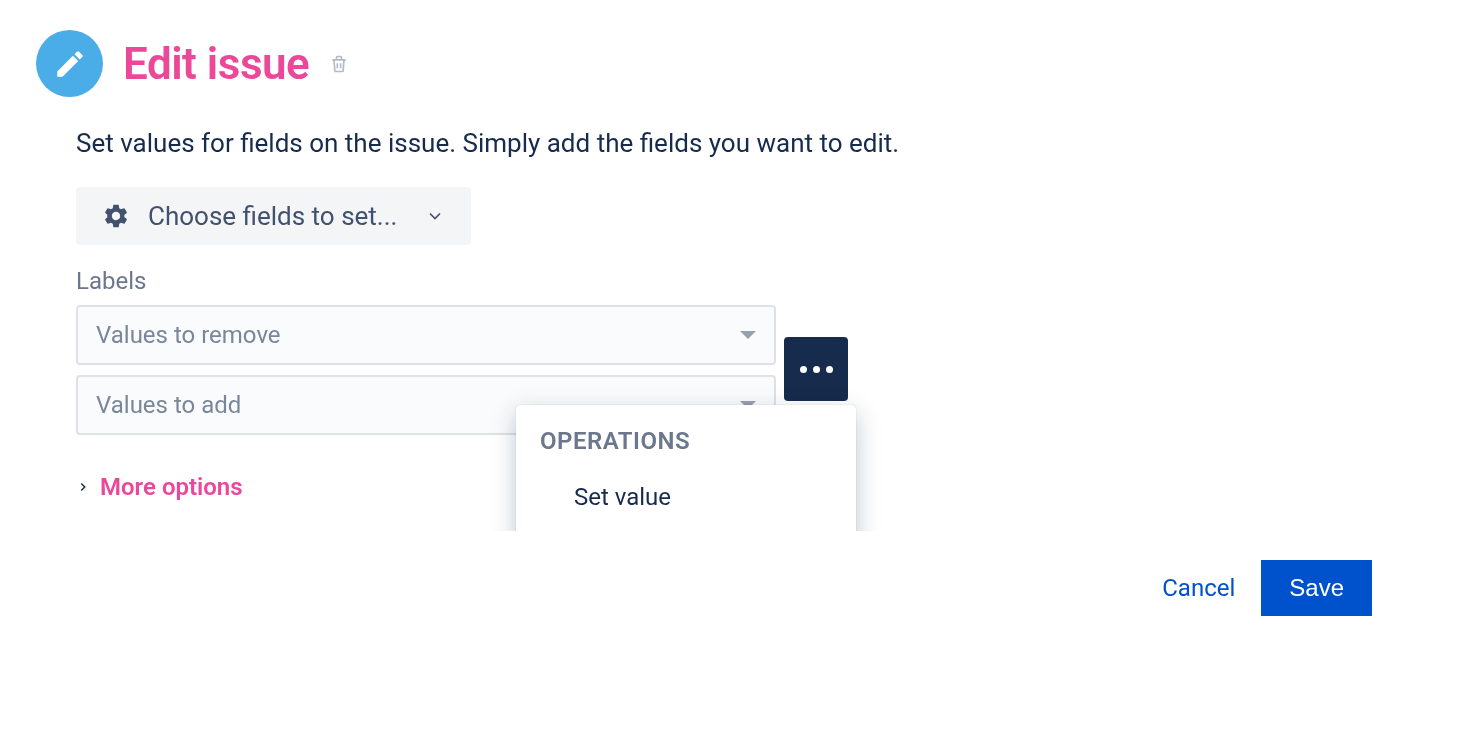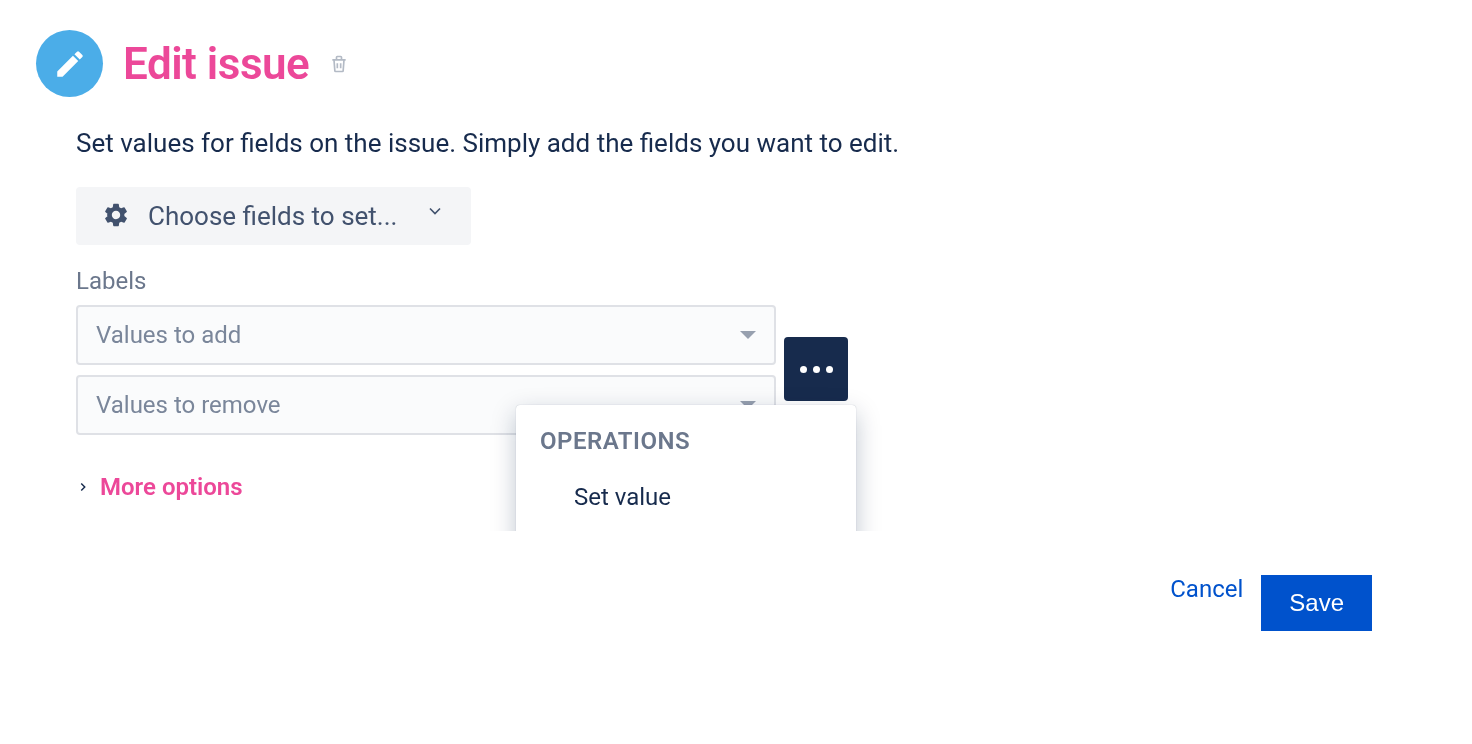--- a/index.html
+++ b/index.html
@@ -51,21 +51,21 @@
       padding-left: 40px;
     }
     .description {
       font-size: 26px;
       color: #172B4D;
       margin-bottom: 26px;
       line-height: 1.4;
     }
     .field-selector {
       display: inline-flex;
-      align-items: flex-start;
+      align-items: center;
       gap: 18px;
       background: #F4F5F7;
       border-radius: 4px;
       padding: 14px 26px;
       margin-bottom: 22px;
       cursor: pointer;
     }
     .gear-icon {
       width: 28px;
       height: 28px;
@@ -202,23 +202,24 @@
       stroke-width: 2.5;
     }
     .more-options-label {
       font-size: 24px;
       font-weight: 600;
       color: #ec4899;
     }
     .footer {
       position: absolute;
       right: 100px;
-      top: 575px;
-      display: flex;
-      gap: 18px;
+      top: 560px;
+      display: flex;
+      align-items: center;
+      gap: 26px;
     }
     .cancel-link {
       font-size: 24px;
       color: #0052CC;
       cursor: pointer;
     }
     .save-btn {
       background: #0052CC;
       color: #fff;
       font-size: 24px;
@@ -254,25 +255,25 @@
     <svg class="chevron-down" viewBox="0 0 24 24">
       <polyline points="6 9 12 15 18 9"></polyline>
     </svg>
   </div>
 
   <div class="field-label">Labels</div>
 
   <div class="field-row">
     <div class="inputs-column">
       <div class="select-input">
+        <span class="select-placeholder">Values to remove</span>
+        <div class="triangle-down"></div>
+      </div>
+      <div class="select-input">
         <span class="select-placeholder">Values to add</span>
-        <div class="triangle-down"></div>
-      </div>
-      <div class="select-input">
-        <span class="select-placeholder">Values to remove</span>
         <div class="triangle-down"></div>
       </div>
     </div>
 
     <div class="more-btn">
       <div class="dots">
         <span></span>
           <span></span>
           <span></span>
       </div>

